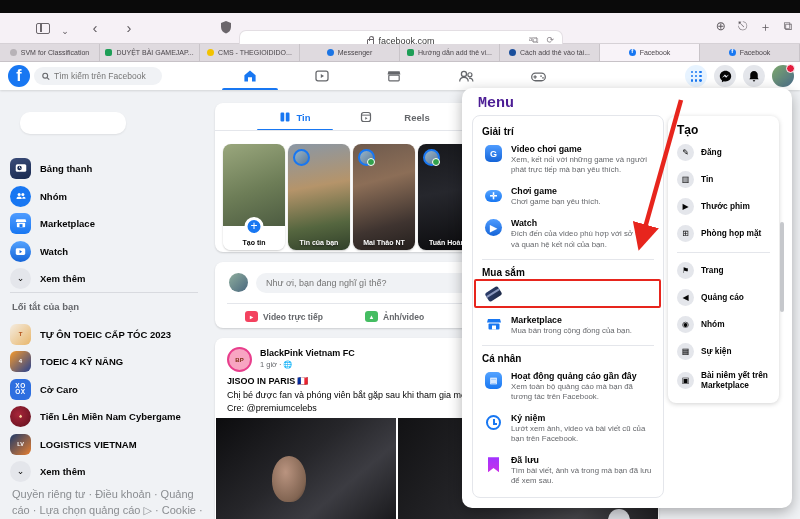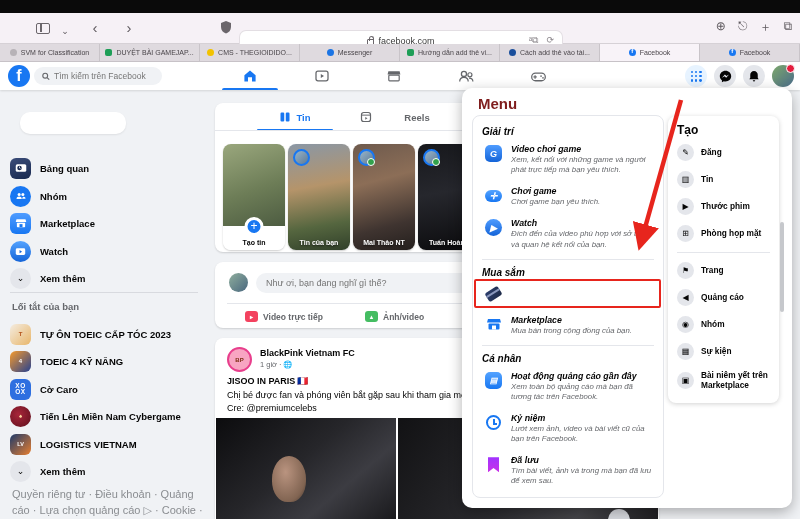--- a/index.html
+++ b/index.html
@@ -88,22 +88,22 @@
   .post-meta { position:absolute; left:45px; top:22px; font-size:7.5px; color:#65676B; display:flex; gap:3px; align-items:center; }
   .post-line { position:absolute; left:12px; font-size:9px; color:#050505; white-space:nowrap; overflow:hidden; width:424px; }
   .photo { position:absolute; bottom:0; top:80px; overflow:hidden; }
   .ph-l { left:1px; width:180px; background:linear-gradient(140deg,#0c0c0e 0%,#26262a 45%,#3c3c42 70%,#1a1a1d 100%); }
   .ph-r { left:183px; width:260px; background:linear-gradient(125deg,#121214 0%,#2b2b2f 50%,#454549 75%,#201f22 100%); }
   .face-blob { position:absolute; left:56px; top:38px; width:34px; height:46px; border-radius:50% 50% 45% 45%; background:radial-gradient(ellipse at 40% 35%,#caa089,#8a6a55 70%,#3a2e26 100%); opacity:.9; }
   .hidden-nav-circ { position:absolute; left:608px; top:509px; width:22px; height:22px; border-radius:50%; background:#D8DADF; z-index:2; }
 
   
   .menu-panel { position:absolute; left:462px; top:88px; width:330px; height:420px; background:#fff; border-radius:10px; box-shadow:0 4px 14px rgba(0,0,0,.3); z-index:5; }
-  .menu-title { position:absolute; left:16px; top:7px; font-size:15px; font-weight:bold; color:#7f1d1d; }
-  .menu-list { position:absolute; left:10px; top:27px; width:192px; height:383px; border:1px solid #E4E6EB; border-radius:8px; overflow:hidden; padding:6px 9px;font-style:italic; }
+  .menu-title { position:absolute; left:16px; top:7px; font-size:15px; font-weight:bold; color:#4c1d95;font-family:Liberation Mono, monospace; }
+  .menu-list { position:absolute; left:10px; top:27px; width:192px; height:383px; border:1px solid #E4E6EB; border-radius:8px; overflow:hidden; padding:6px 9px; }
   .msec-h { font-size:10px; font-weight:bold; color:#050505; margin:4px 0 5px; }
   .mitem { display:flex; gap:8px; margin-bottom:7px; position:relative; padding:2px 2px; }
   .mitem .mt { font-size:8.8px; font-weight:600; color:#050505; margin-bottom:1px; }
   .mitem .md { font-size:7.8px; color:#65676B; line-height:1.3; width:142px; }
   .mico { width:19px; height:19px; flex:0 0 auto; display:flex; align-items:center; justify-content:center; }
   .tile-sm { width:17px; height:17px; border-radius:5px; color:#fff; font-size:9px; font-weight:bold; display:flex; align-items:center; justify-content:center; }
   .ccard-ico { width:15px; height:10px; background:linear-gradient(135deg,#2e3f6e,#1c2947); border-radius:2px; transform:rotate(-32deg); position:relative; }
   .ccard-ico::after { content:""; position:absolute; left:0; right:0; top:2.5px; height:2px; background:#8a97bd; }
   .bookmark-ico { width:11px; height:15px; background:linear-gradient(180deg,#A033FF,#C930E8); clip-path:polygon(0 0,100% 0,100% 100%,50% 72%,0 100%); }
   .clock-ico { width:15px; height:15px; border:2px solid #1877F2; border-radius:50%; position:relative; }
@@ -267,21 +267,21 @@
   <div class="name-cover"></div>
 
   <div class="side-item" style="top:155px">
     <span class="tile" style="background:linear-gradient(160deg,#3b4d79,#18294f)">
       <svg class="ic" width="12" height="12" viewBox="0 0 16 16">
           <rect x="1" y="3" width="14" height="10" rx="2" fill="#fff"></rect>
           <circle cx="6" cy="8" r="3" fill="#18294f"></circle>
           <path d="M6 6 V8 L7.5 9" stroke="#fff" stroke-width="1" fill="none"></path>
         </svg>
     </span>
-    <span class="lbl">Bảng quan</span>
+    <span class="lbl">Bảng thanh</span>
   </div>
   <div class="side-item" style="top:183px">
     <span class="tile round" style="background:#1877F2">
       <svg class="ic" width="12" height="12" viewBox="0 0 16 16">
           <circle cx="5.5" cy="6" r="2" fill="#fff"></circle>
           <circle cx="10.5" cy="6" r="2" fill="#fff"></circle>
           <path d="M2 12 C2 9.8 3.8 8.8 5.5 8.8 C7.2 8.8 9 9.8 9 12 Z" fill="#fff"></path>
           <path d="M9.5 11.5 C9.8 9.8 11 9 11.8 9 C13 9 14 10 14 11.5 Z" fill="#fff"></path>
         </svg>
     </span>

